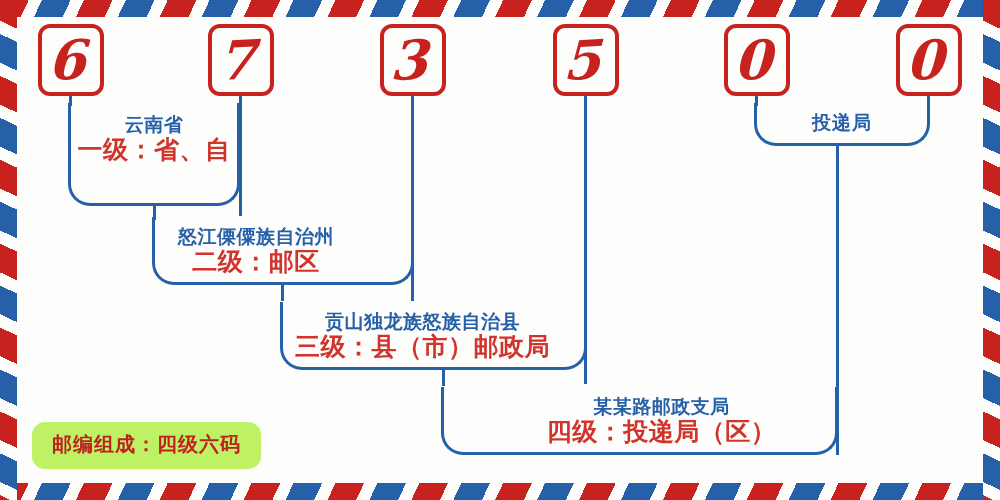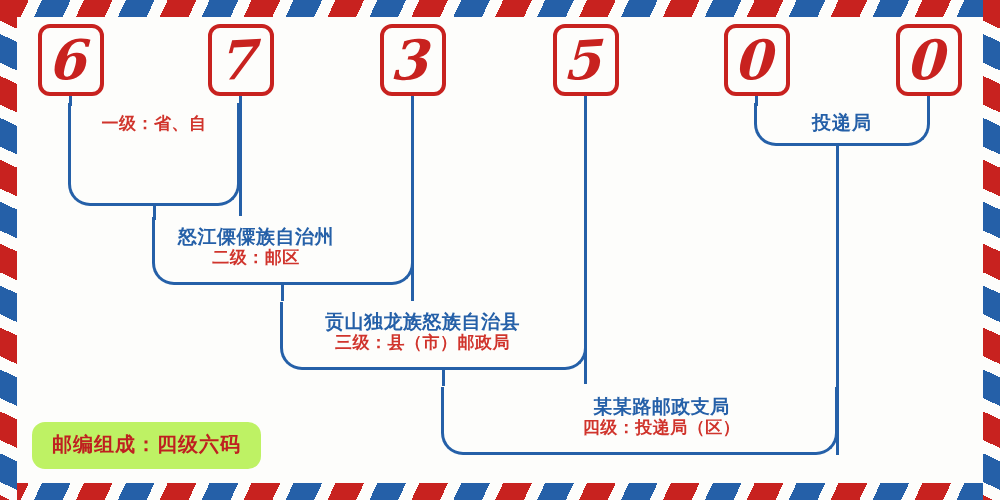--- a/index.html
+++ b/index.html
@@ -110,21 +110,21 @@
     color: #2560a8;
     font-weight: bold;
     font-family: "DejaVu Serif", serif;
     font-size: 19px;
     letter-spacing: 0.5px;
   }
   .lv-desc {
     color: #d0342c;
     font-weight: bold;
     font-family: "DejaVu Serif", serif;
-    font-size: 17px;
+    font-size: 25px;
     letter-spacing: 0.5px;
   }
 
   
   .delivery-label {
     position: absolute;
     z-index: 6;
     color: #2560a8;
     font-weight: bold;
     font-family: "DejaVu Serif", serif;
@@ -188,20 +188,21 @@
   <div class="vline" style="left:584px; top:96px;  height:288px;"></div>
 
   <div class="vline" style="left:755px; top:96px;  height:10px;"></div>
 
   <div class="vline" style="left:927px; top:96px;  height:10px;"></div>
 
   <div class="bracket" style="left:68px; top:103px; width:172px; height:103px;"></div>
   <div class="vline" style="left:153px; top:206px; height:14px;"></div>
 
   <div class="level-text" style="left:68px; top:113px; width:172px;">
+    <div class="lv-name">云南省</div>
     <div class="lv-desc">一级：省、自</div>
   </div>
 
   <div class="bracket" style="left:152px; top:217px; width:262px; height:68px;"></div>
   <div class="vline" style="left:281px; top:285px; height:16px;"></div>
 
   <div class="level-text" style="left:152px; top:225px; width:208px;">
     <div class="lv-name">怒江傈僳族自治州</div>
     <div class="lv-desc">二级：邮区</div>
   </div>

